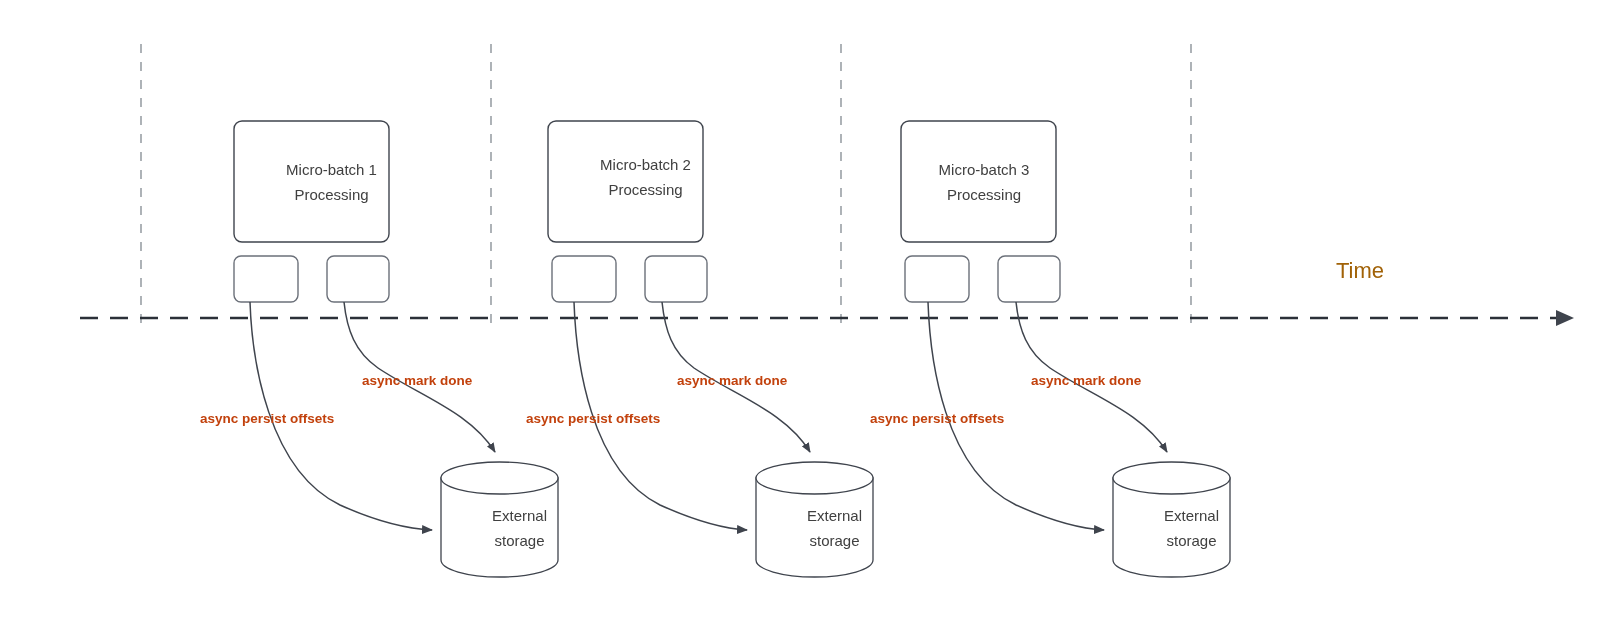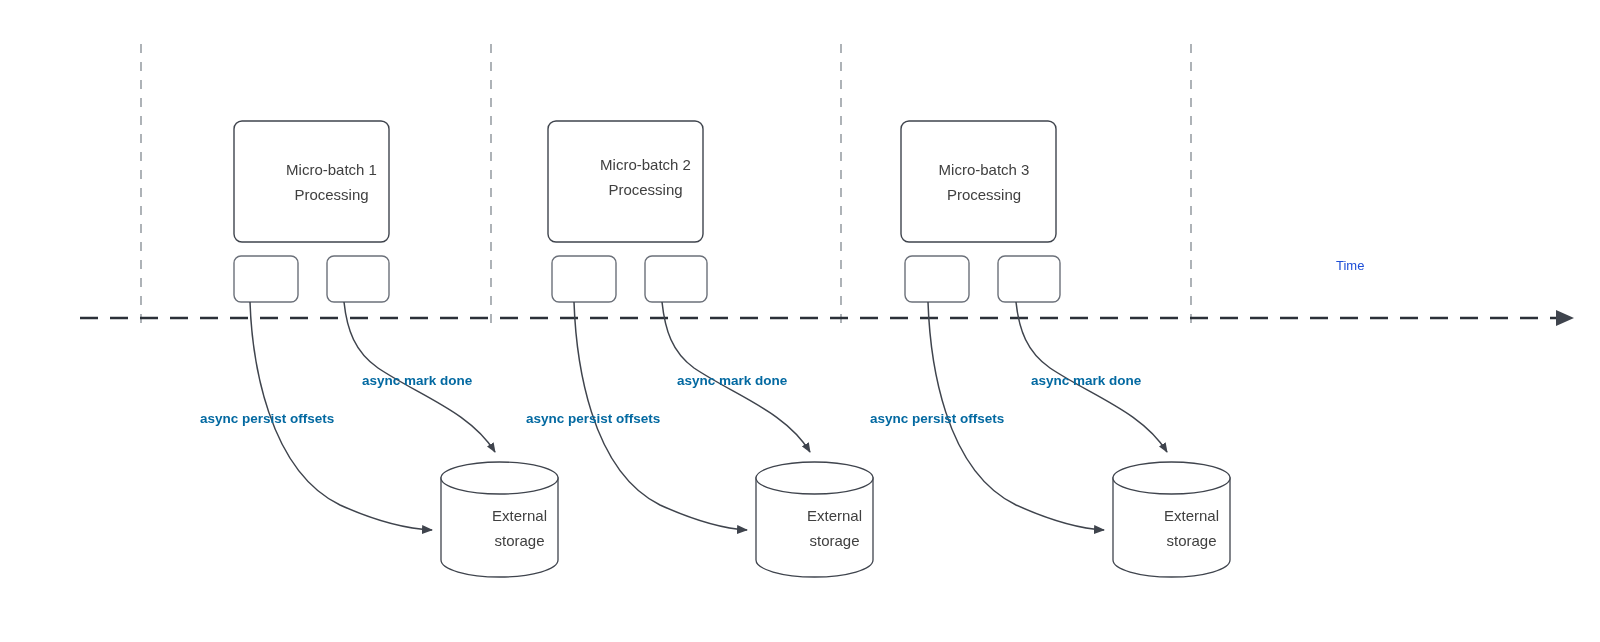--- a/index.html
+++ b/index.html
@@ -33,32 +33,32 @@
     text-align: center;
     color: #404040;
     font-size: 15px;
     line-height: 25px;
     font-family: "Liberation Sans", sans-serif;
     pointer-events: none;
     margin-left: 20px;
   }
   .edge-label {
     position: absolute;
-    color: #0369a1;
+    color: #c2410c;
     font-size: 13.5px;
     font-weight: bold;
     font-family: "Liberation Sans", sans-serif;
     white-space: nowrap;
     line-height: 16px;
     text-align: right;
   }
   .axis-label {
     position: absolute;
-    color: #1d4ed8;
-    font-size: 13px;
+    color: #a16207;
+    font-size: 22px;
     font-family: "Liberation Sans", sans-serif;
     white-space: nowrap;
   }
 </style>
 </head>
 <body>
 
 <div id="canvas">
 
   <svg class="layer" viewBox="0 0 1600 642" xmlns="http://www.w3.org/2000/svg">

